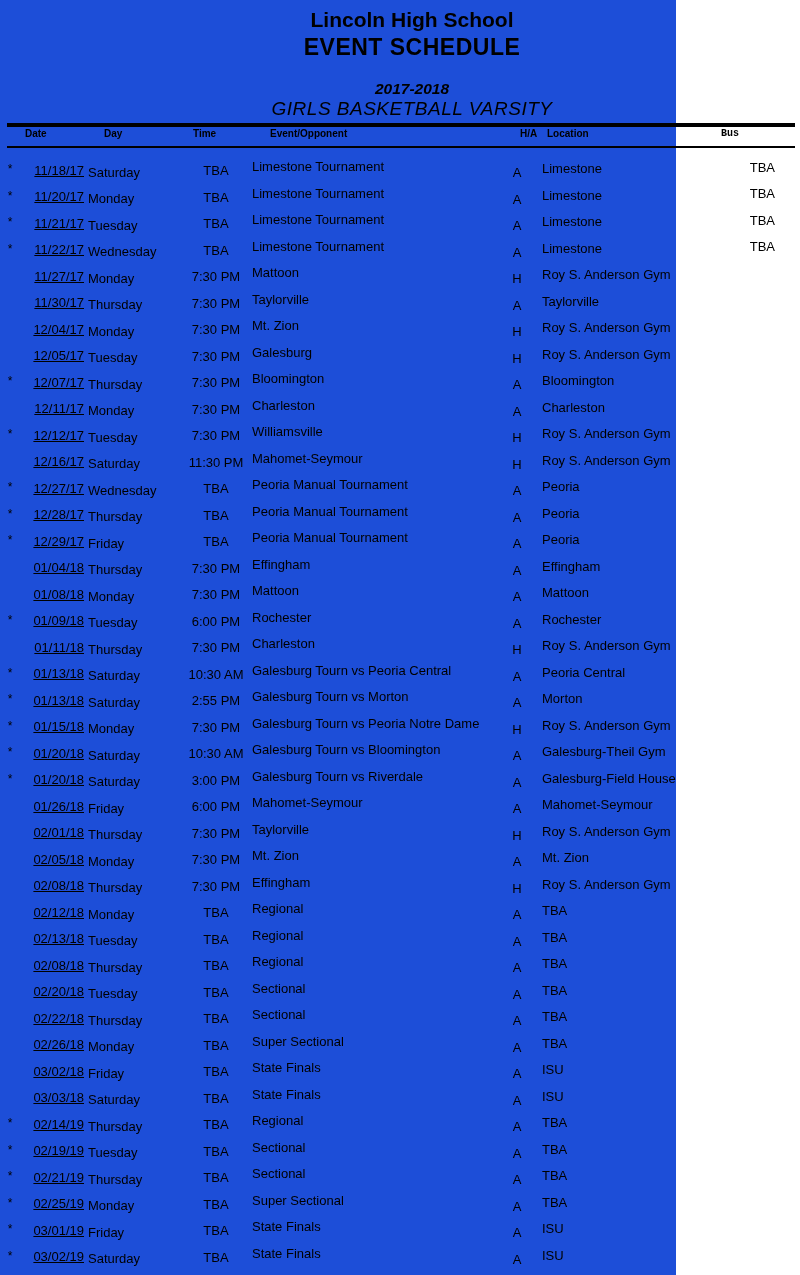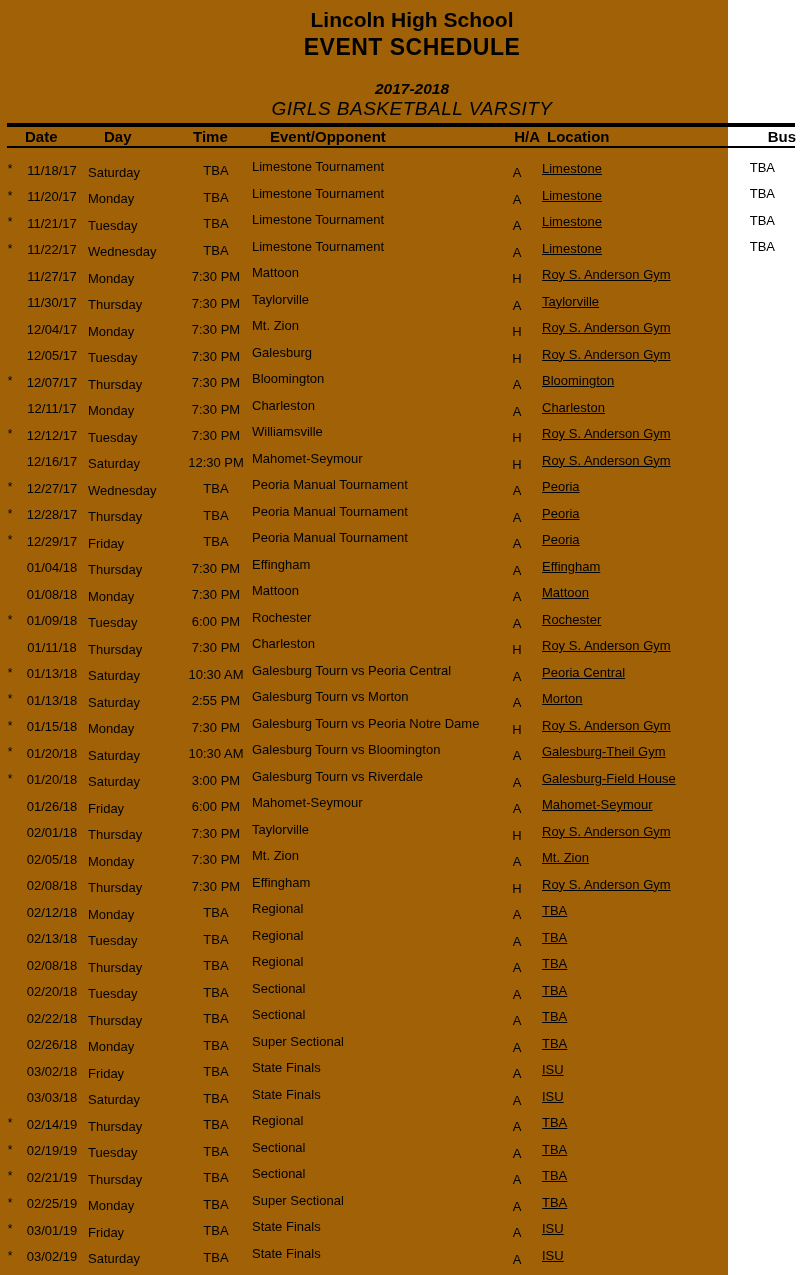--- a/index.html
+++ b/index.html
@@ -7,23 +7,23 @@
     padding: 0;
     background: #ffffff;
     width: 800px;
     height: 1275px;
     overflow: hidden;
     font-family: "Liberation Sans", sans-serif;
     color: #000000;
   }
   .page {
     position: relative;
-    width: 728px;
+    width: 676px;
     height: 1275px;
-    background: #a16207;
+    background: #1d4ed8;
   }
   
   .title-block {
     position: absolute;
     top: 6px;
     left: 0;
     width: 800px;
     text-align: center;
   }
   .title-inner {
@@ -70,56 +70,56 @@
     height: 2px;
     background: #000000;
   }
   
   .thead {
     position: absolute;
     top: 128px;
     left: 0;
     width: 800px;
     height: 18px;
-    font-size: 15px;
+    font-size: 10px;
     font-weight: bold;
   }
   .thead span { position: absolute; white-space: nowrap; }
   .th-date     { left: 25px; }
   .th-day      { left: 92px; padding-left: 12px; }
   .th-time     { left: 193px; }
   .th-event    { left: 250px; margin-left: 20px; }
-  .th-ha       { left: 504px; width: 36px; text-align: right; }
+  .th-ha       { left: 520px; width: 36px; text-align: left; }
   .th-location { left: 547px; }
-  .th-bus      { left: 721px; width: 75px; text-align: right; }
+  .th-bus      { left: 721px; width: 75px; text-align: left; font-family: Liberation Mono, monospace; }
   
   .rows {
     position: absolute;
     top: 160px;
     left: 0;
     width: 800px;
     height: 1113px;
   }
   .row {
     position: relative;
     height: 26.5px;
     font-size: 13px;
   }
   .row span {
     position: absolute;
     white-space: nowrap;
     line-height: 14px;
   }
   .c-star  { left: 4px;   width: 12px; text-align: center; top: 2px;   font-size: 12px; }
-  .c-date  { left: 20px;  width: 64px; text-align: center; top: 3.5px; }
+  .c-date  { left: 20px;  width: 64px; text-align: right; top: 3.5px; text-decoration: underline; }
   .c-day   { left: 88px;  width: 92px; text-align: left; top: 5.5px; }
   .c-time  { left: 180px; width: 72px; text-align: center; top: 4px;   }
   .c-event { left: 252px; top: 0px; }
   .c-ha    { left: 499px; width: 36px; text-align: center; top: 6px;   }
-  .c-loc   { left: 542px; top: 2px; text-decoration: underline; }
+  .c-loc   { left: 542px; top: 2px; }
   .c-bus   { left: 700px; width: 75px; text-align: right;  top: 0.5px; }
 </style>
 </head>
 <body>
 
 <div class="page">
 
   <div class="title-block">
     <div class="title-inner">
       <div class="school-name">Lincoln High School</div>
@@ -251,21 +251,21 @@
         <span class="c-time">7:30 PM</span>
         <span class="c-event">Williamsville</span>
         <span class="c-ha">H</span>
         <span class="c-loc">Roy S. Anderson Gym</span>
         <span class="c-bus"></span>
       </div>
       <div class="row">
         <span class="c-star"></span>
         <span class="c-date">12/16/17</span>
         <span class="c-day">Saturday</span>
-        <span class="c-time">12:30 PM</span>
+        <span class="c-time">11:30 PM</span>
         <span class="c-event">Mahomet-Seymour</span>
         <span class="c-ha">H</span>
         <span class="c-loc">Roy S. Anderson Gym</span>
         <span class="c-bus"></span>
       </div>
       <div class="row">
         <span class="c-star">*</span>
         <span class="c-date">12/27/17</span>
         <span class="c-day">Wednesday</span>
         <span class="c-time">TBA</span>

